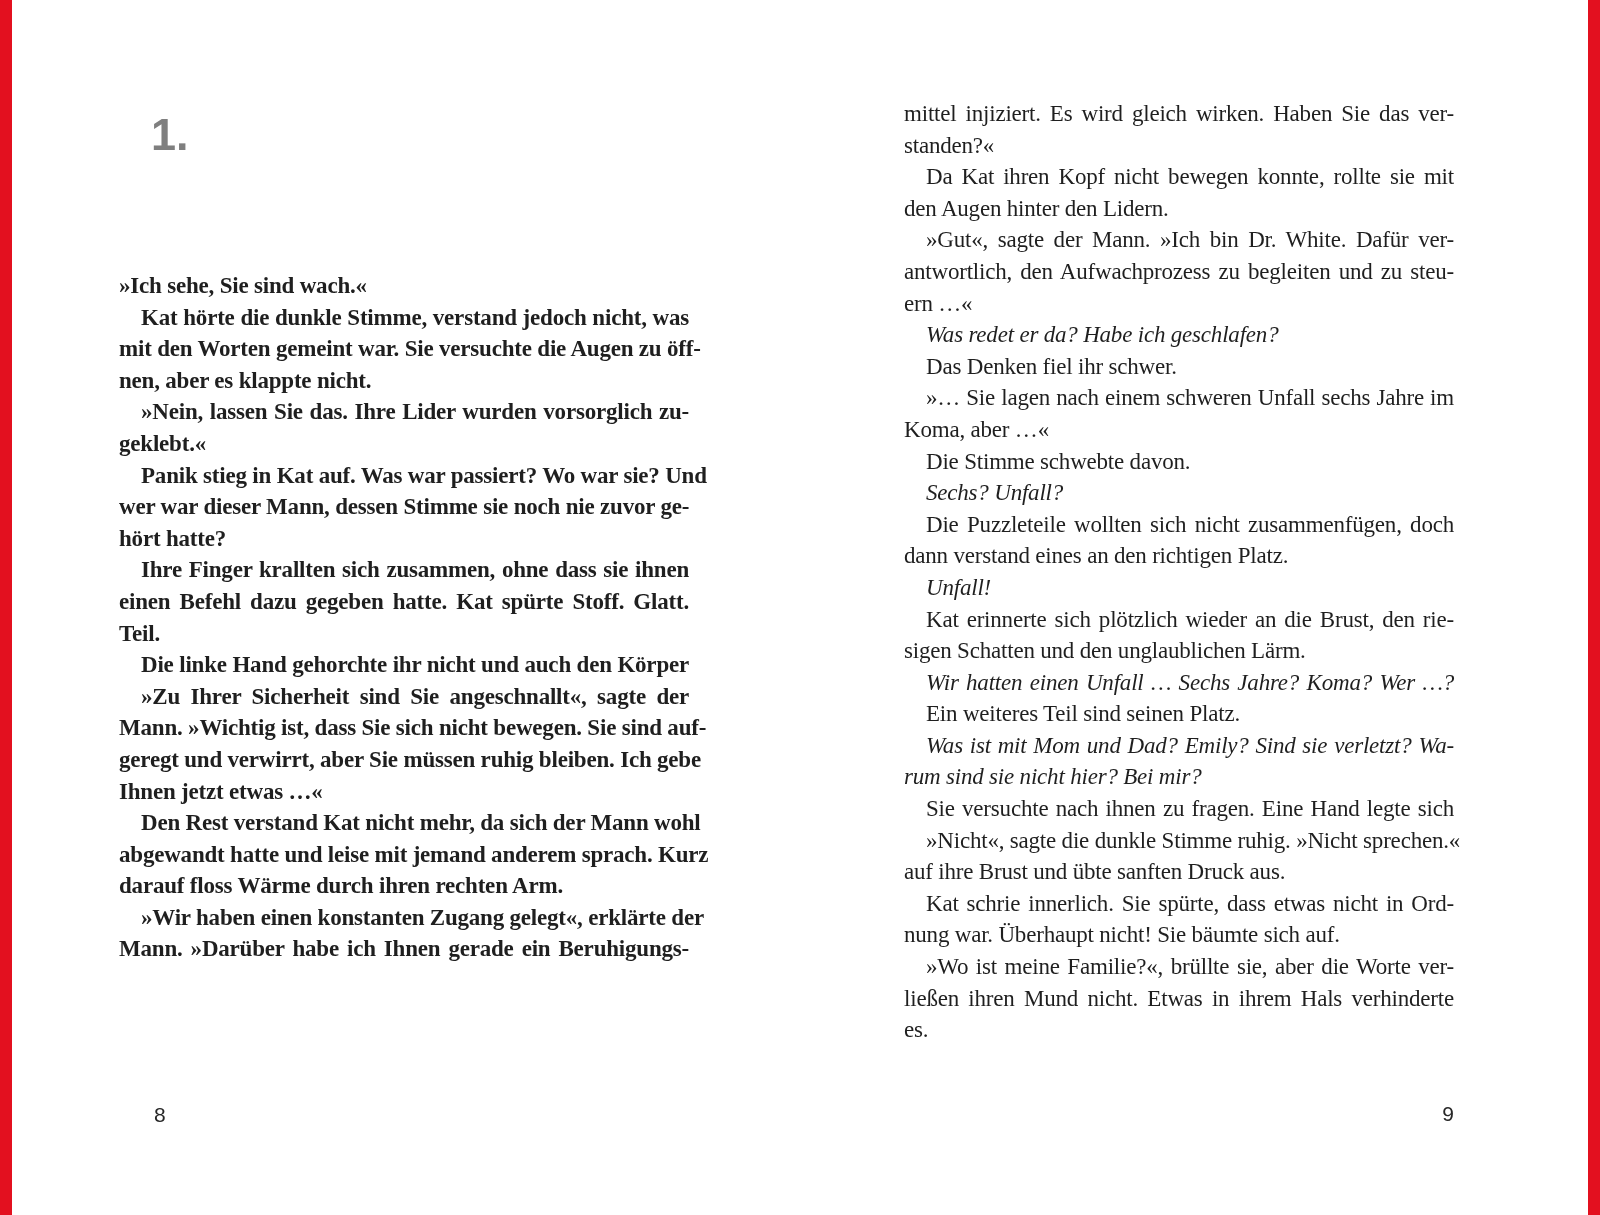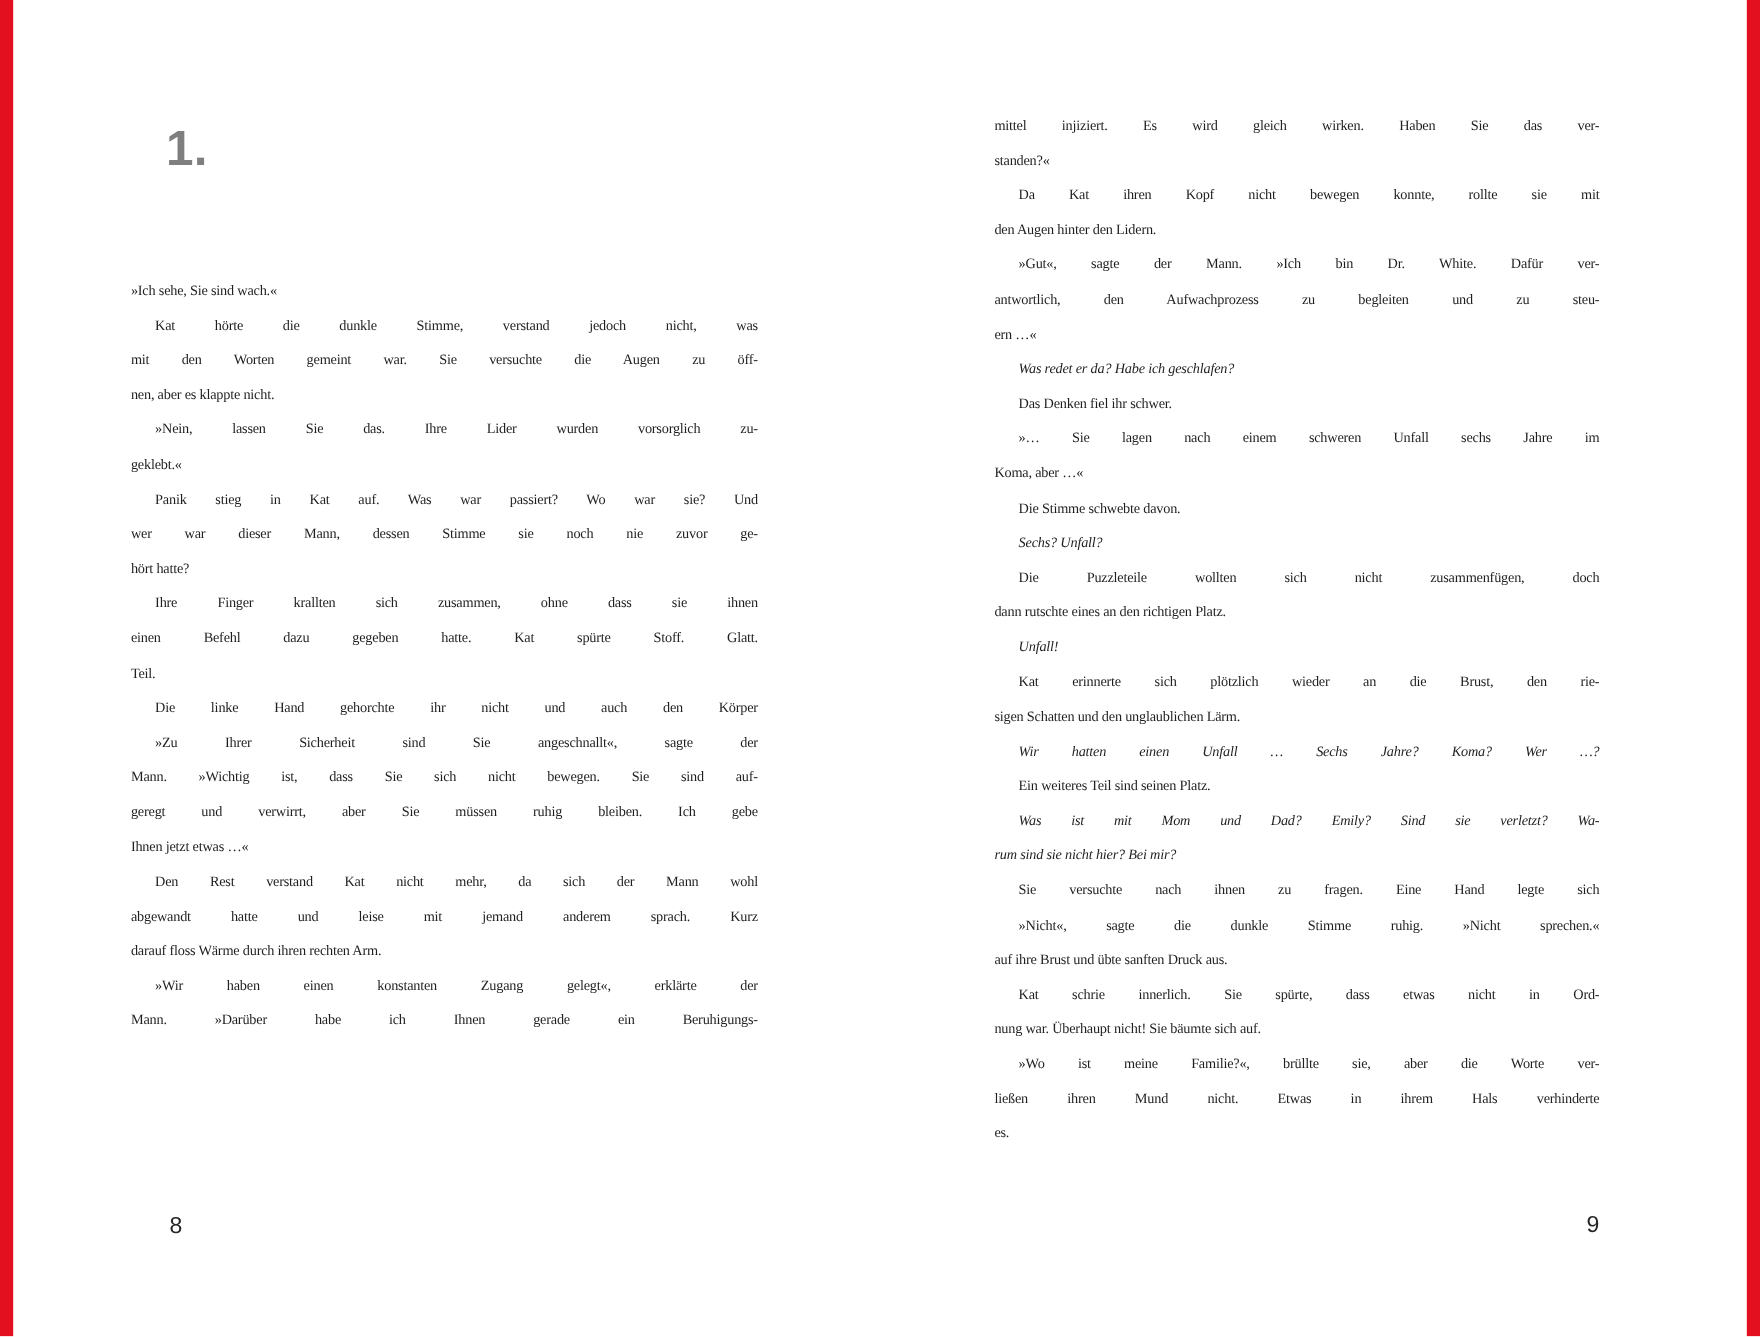--- a/index.html
+++ b/index.html
@@ -15,25 +15,25 @@
   .edge-left{left:0;}
   .edge-right{right:0;}
   .chapter{
     position:absolute;left:151px;top:112px;
     font-family:"Liberation Sans","DejaVu Sans",sans-serif;
     font-weight:bold;font-size:45px;line-height:1;
     color:#7f7f7f;
   }
   .body-col{
     position:absolute;
-    font-size:13px;
+    font-size:23px;
     line-height:31.6px;
     letter-spacing:-0.2px;
   }
-  #left-col{left:119px;top:248px;width:570px;}
+  #left-col{left:119px;top:270px;width:570px;font-weight:bold;}
   #right-col{left:904px;top:98px;width:550px;}
   .line{
     text-align:justify;
     -moz-text-align-last:justify;
     text-align-last:justify;
     text-justify:inter-word;
     white-space:nowrap;
   }
   .line.last{ -moz-text-align-last:left; text-align-last:left; }
   .line.ind{ padding-left:22px; }
@@ -87,21 +87,21 @@
       <div class="line ind">»Gut«, sagte der Mann. »Ich bin Dr. White. Dafür ver-</div>
       <div class="line">antwortlich, den Aufwachprozess zu begleiten und zu steu-</div>
       <div class="line last">ern …«</div>
       <div class="line ind last it">Was redet er da? Habe ich geschlafen?</div>
       <div class="line ind last">Das Denken fiel ihr schwer.</div>
       <div class="line ind">»… Sie lagen nach einem schweren Unfall sechs Jahre im</div>
       <div class="line last">Koma, aber …«</div>
       <div class="line ind last">Die Stimme schwebte davon.</div>
       <div class="line ind last it">Sechs? Unfall?</div>
       <div class="line ind">Die Puzzleteile wollten sich nicht zusammenfügen, doch</div>
-      <div class="line last">dann rutschte eines an den richtigen Platz.</div>
+      <div class="line last">dann verstand eines an den richtigen Platz.</div>
       <div class="line ind last it">Unfall!</div>
       <div class="line ind">Kat erinnerte sich plötzlich wieder an die Brust, den rie-</div>
       <div class="line last">sigen Schatten und den unglaublichen Lärm.</div>
       <div class="line ind it">Wir hatten einen Unfall … Sechs Jahre? Koma? Wer …?</div>
       <div class="line ind last">Ein weiteres Teil sind seinen Platz.</div>
       <div class="line ind it">Was ist mit Mom und Dad? Emily? Sind sie verletzt? Wa-</div>
       <div class="line last it">rum sind sie nicht hier? Bei mir?</div>
       <div class="line ind">Sie versuchte nach ihnen zu fragen. Eine Hand legte sich</div>
       <div class="line ind">»Nicht«, sagte die dunkle Stimme ruhig. »Nicht sprechen.«</div>
       <div class="line last">auf ihre Brust und übte sanften Druck aus.</div>

